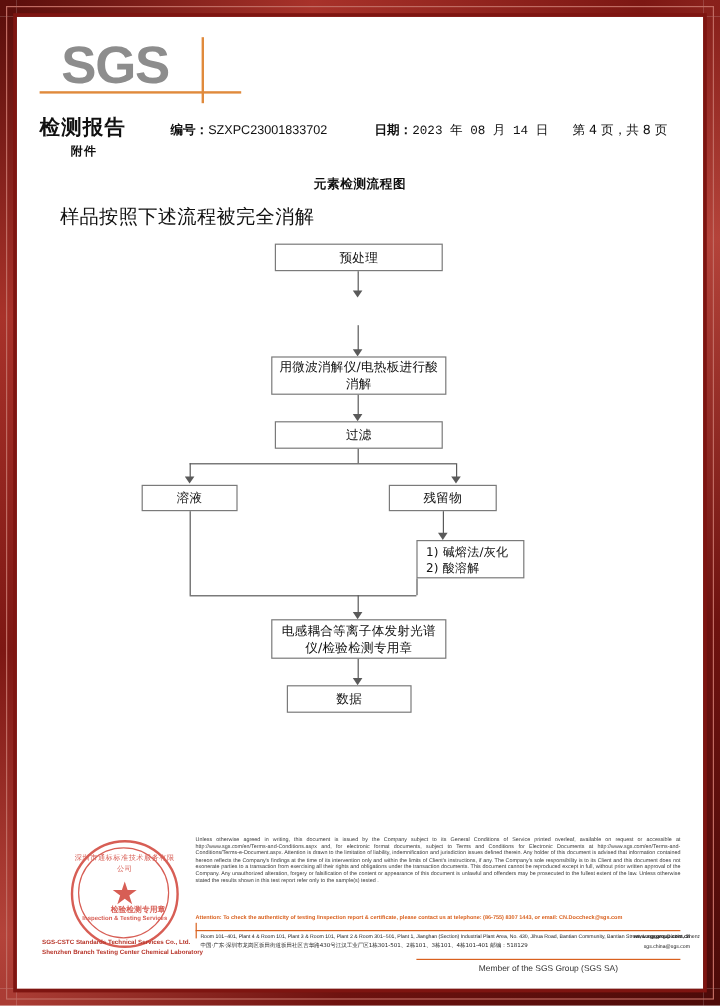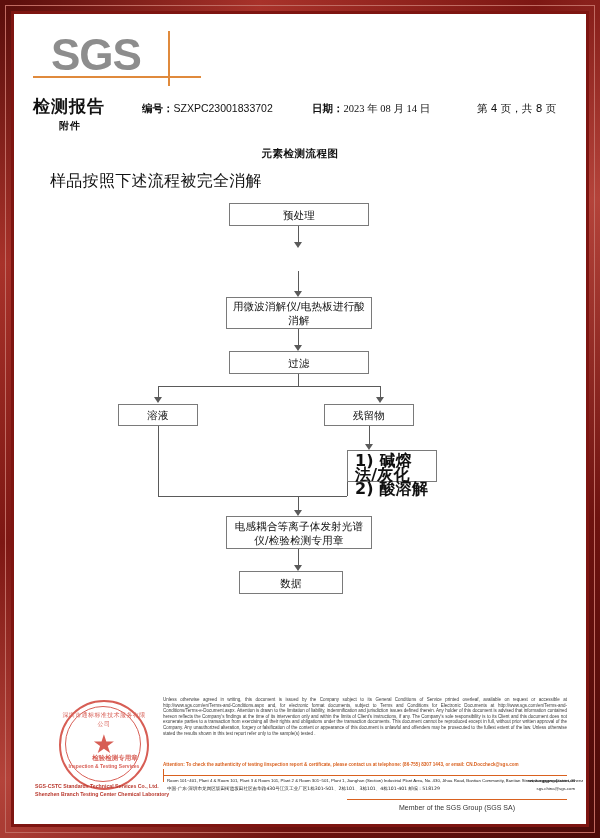--- a/index.html
+++ b/index.html
@@ -81,21 +81,21 @@
     position:absolute;box-sizing:border-box;
     border:1px solid #7a7a7a;background:#ffffff;
     font-family:"DejaVu Sans", sans-serif;
     font-size:10.5px;color:#111;
     display:flex;align-items:center;justify-content:center;
     text-align:center;line-height:14px;letter-spacing:.2px;
   }
   .node.two-line{line-height:14px;padding:4px 4px;}
   .node.listbox{
     display:block;text-align:left;padding:3px 6px 2px 7px;
-    font-size:16px;line-height:14px;font-weight:bold;
+    font-size:10px;line-height:14px;
   }
   .arrow{position:absolute;background:#5a5a5a;}
   .v-line{width:1px;}
   .h-line{height:1px;}
   .arrow-head{
     position:absolute;width:0;height:0;
     border-left:4px solid transparent;border-right:4px solid transparent;
     border-top:6px solid #5a5a5a;
   }
 
@@ -189,21 +189,21 @@
 
   <div class="hdr">
     <div class="hdr-title">检测报告</div>
     <div class="hdr-sub">附件</div>
 
     <div class="hdr-field f-no">
       <span class="hdr-label">编号：</span><span class="hdr-val">SZXPC23001833702</span>
     </div>
 
     <div class="hdr-field f-date">
-      <span class="hdr-label">日期：</span><span class="hdr-val" style="font-family:Liberation Serif, serif;">2023 年 08 月 14 日</span>
+      <span class="hdr-label">日期：</span><span class="hdr-val" style="font-family:Liberation Mono, monospace;">2023 年 08 月 14 日</span>
     </div>
 
     <div class="hdr-field f-page">第 4 页，共 8 页</div>
   </div>
 
   <div class="flow-title">元素检测流程图</div>
   <div class="flow-note">样品按照下述流程被完全消解</div>
 
   <div class="chart">
 

